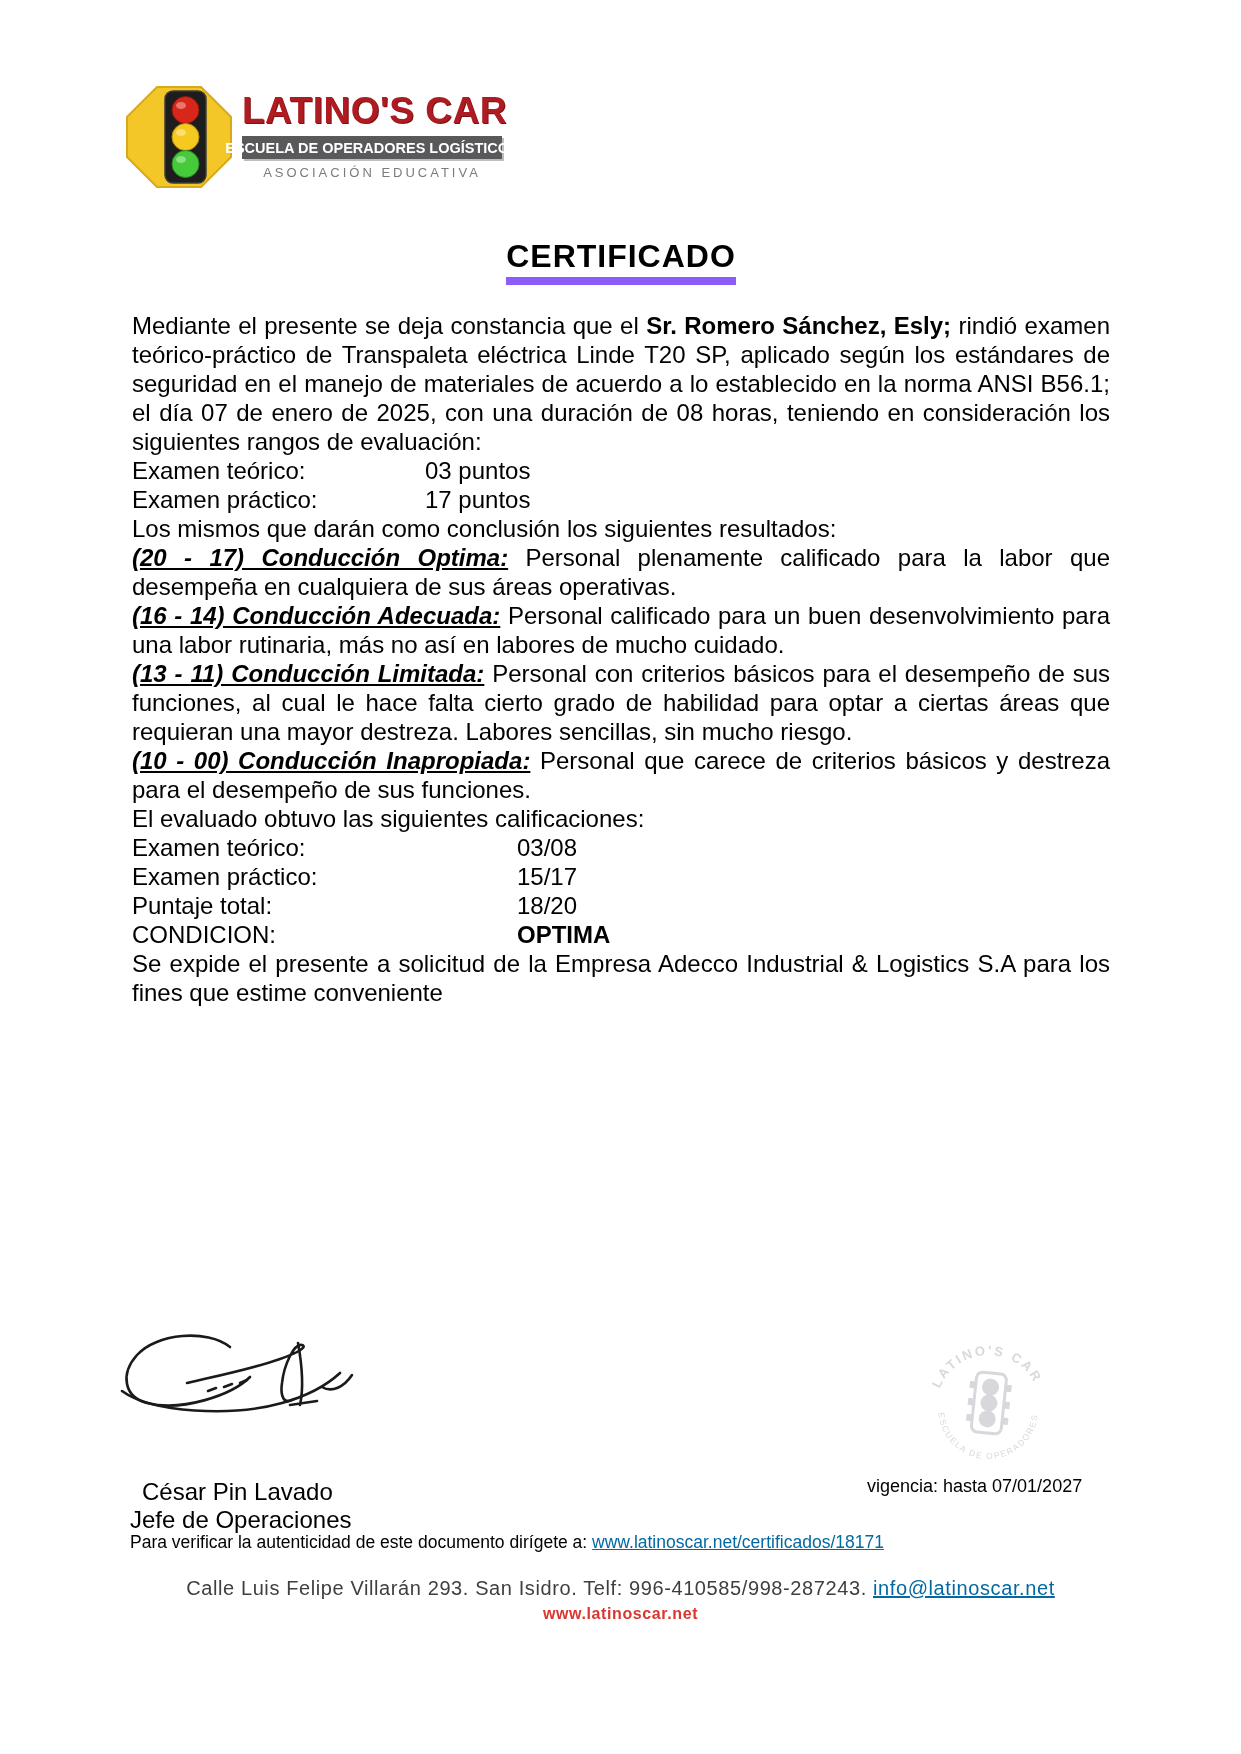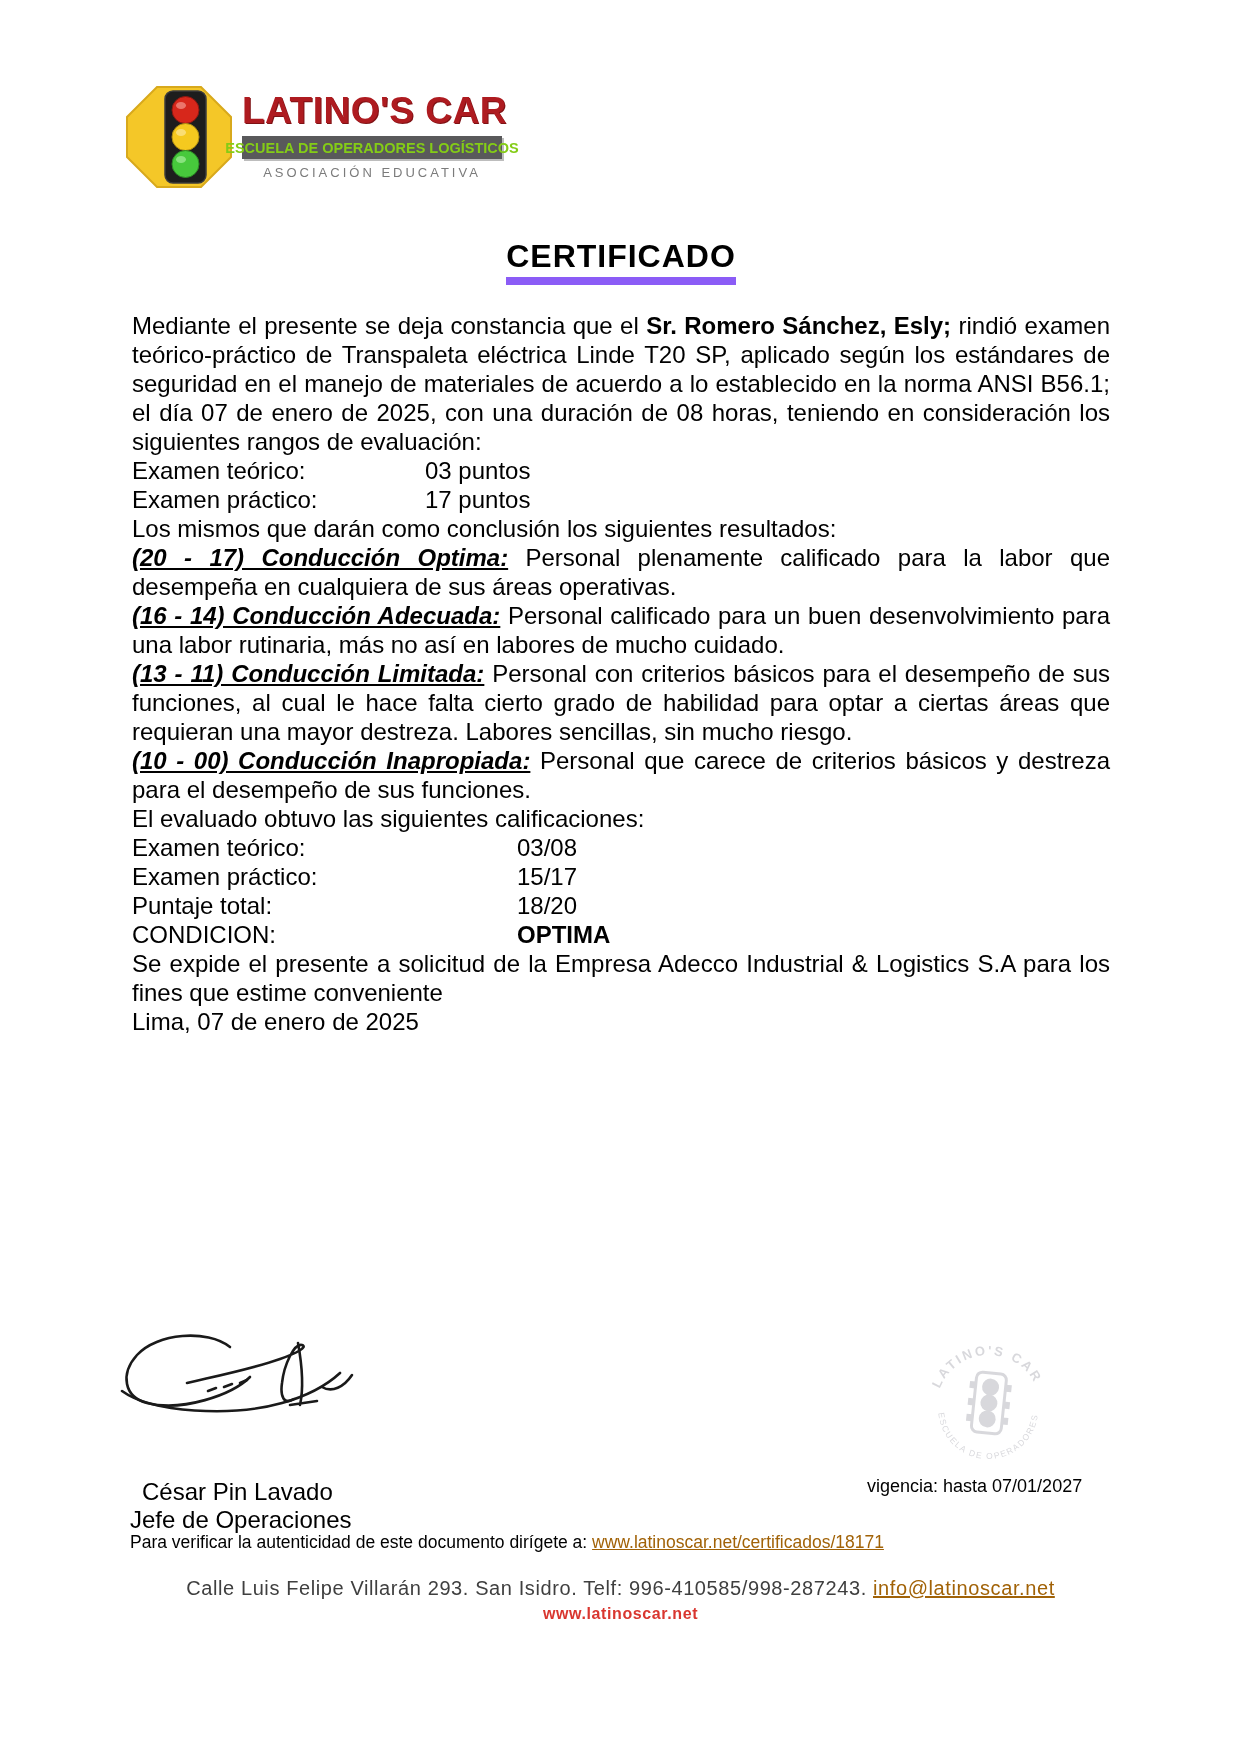--- a/index.html
+++ b/index.html
@@ -9,21 +9,21 @@
   }
   
   .logo{position:absolute;left:126px;top:84px;width:420px;height:110px;}
   .logo-mark{position:absolute;left:0;top:2px;}
   .logo-text{position:absolute;left:116px;top:6px;width:300px;}
   .brand{
     font-size:37px;font-weight:800;letter-spacing:.5px;color:#AE1B20;
     text-shadow:1px 1px 0 #7e1114;white-space:nowrap;
   }
   .brand-bar{
-    margin-top:4px;width:260px;height:23px;background:#59595B;color:#84cc16;
+    margin-top:4px;width:260px;height:23px;background:#59595B;color:#ffffff;
     font-size:14.5px;font-weight:bold;display:flex;align-items:center;justify-content:center;
     white-space:nowrap;box-shadow:2px 2px 0 #bdbdbd;
   }
   .tagline{
     margin-top:6px;width:260px;text-align:center;color:#7b7b7b;
     font-size:13px;letter-spacing:3px;white-space:nowrap;
   }
   
   .title-wrap{position:absolute;left:132px;top:238px;width:978px;text-align:center;}
   .title{
@@ -51,21 +51,21 @@
   .mt-issue{margin-top:25px;}
   .mt-lima{margin-top:34px;}
   
   .signature-svg{position:absolute;left:112px;top:1325px;}
   .signer{position:absolute;left:130px;top:1438px;font-size:24px;line-height:28px;}
   .signer .name{margin-left:12px;margin-top:40px;}
   .validity{position:absolute;left:867px;top:1476px;font-size:18px;}
   .stamp{position:absolute;left:923px;top:1343px;opacity:.34;transform:rotate(6deg);}
   
   .verify{position:absolute;left:130px;top:1532px;font-size:17.5px;}
-  a.link{color:#a16207;text-decoration:underline;cursor:pointer;text-align:right;}
+  a.link{color:#0369a1;text-decoration:underline;cursor:pointer;text-align:right;}
   .address{position:absolute;left:0;top:1577px;width:1241px;text-align:center;
            font-size:20px;letter-spacing:.6px;color:#3F3F3F;}
   .site{position:absolute;left:0;top:1605px;width:1241px;text-align:center;
         font-size:16px;letter-spacing:.6px;color:#D9362F;font-weight:bold;}
 </style>
 </head>
 <body>
 
 <div class="page">
 
@@ -114,21 +114,20 @@
     <p class="mt-grades">El evaluado obtuvo las siguientes calificaciones:</p>
     <p class="row wide"><span class="lab">Examen teórico:</span><span>03/08</span></p>
     <p class="row wide"><span class="lab">Examen práctico:</span><span>15/17</span></p>
 
     <p class="row wide mt-total"><span class="lab">Puntaje total:</span><span>18/20</span></p>
 
     <p class="row wide mt-cond"><span class="lab">CONDICION:</span><span class="b">OPTIMA</span></p>
 
     <p class="just mt-issue">Se expide el presente a solicitud de la Empresa Adecco Industrial &amp; Logistics S.A para los fines que estime conveniente</p>
 
-    <p class="mt-lima">Lima, 07 de enero de 2025</p>
   </div>
 
   <svg class="signature-svg" width="250" height="105" viewBox="0 0 250 105">
     <g fill="none" stroke="#1a1a1a" stroke-width="2.6" stroke-linecap="round">
       <path d="M118,22 C95,4 45,8 25,30 C8,49 12,72 35,78 C70,87 120,70 138,52"></path>
       <path d="M10,66 C40,88 120,92 170,78 C195,71 215,60 228,48"></path>
       <path d="M75,58 C100,52 140,44 168,34 C185,28 196,22 190,20 C182,18 172,40 170,58 C168,72 172,80 182,74"></path>
       <path d="M186,18 C190,40 192,62 188,80 M178,80 L205,76"></path>
       <path d="M96,66 l8,-3 M112,62 l8,-3 M128,58 l7,-3"></path>
       <path d="M210,62 C220,68 232,62 240,50"></path>

